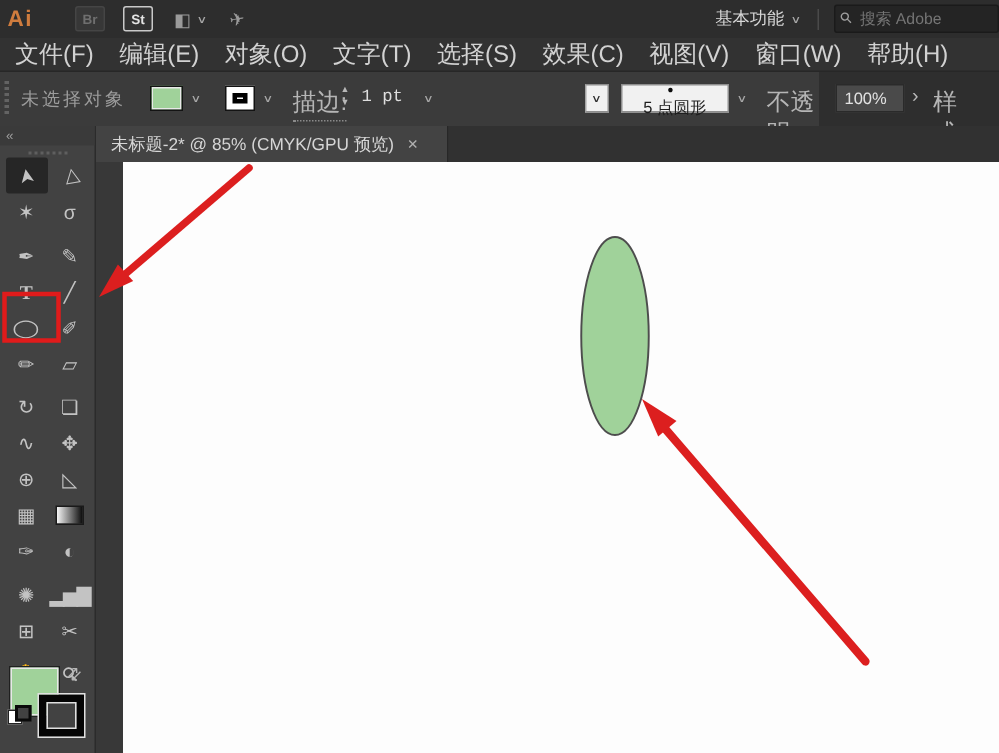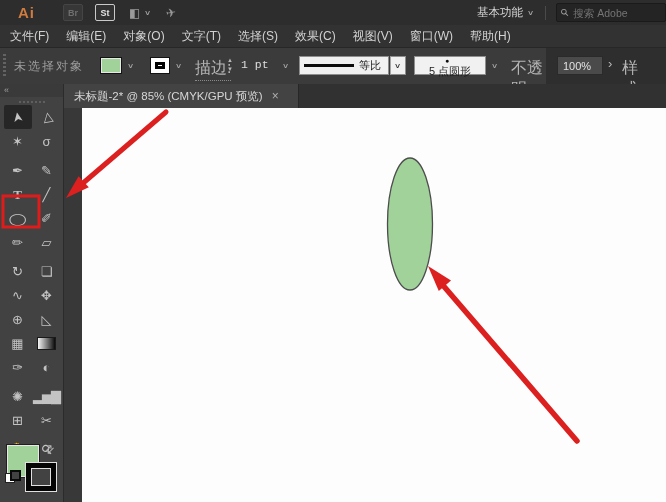--- a/index.html
+++ b/index.html
@@ -1,40 +1,40 @@
 <!DOCTYPE html>
 <html><head>
 <meta charset="utf-8">
 <style>
   html,body{margin:0;padding:0;background:#1e1e1e;}
   .app{position:relative;width:666px;height:502px;overflow:hidden;background:#2e2e2e;
        font-family:"Liberation Sans","DejaVu Sans",sans-serif;-webkit-font-smoothing:antialiased;}
   
   .titlebar{position:absolute;left:0;top:0;width:666px;height:25px;background:#2d2d2d;
             border-bottom:1px solid #262626;display:flex;align-items:center;}
-  .logo{color:#cf7c3e;font-weight:bold;font-size:15px;margin-left:18px;letter-spacing:1px;}
+  .logo{color:#cf7c3e;font-weight:bold;font-size:15px;margin-left:5px;letter-spacing:1px;}
   .badge{font-size:9px;font-weight:bold;width:18px;height:15px;display:flex;align-items:center;justify-content:center;border-radius:2px;}
   .badge-br{margin-left:28px;color:#6f6f6f;background:#373737;border:1px solid #454545;}
   .badge-st{margin-left:12px;color:#e3e3e3;background:#323232;border:1px solid #c9c9c9;}
   .layout-glyph{margin-left:14px;color:#9a9a9a;font-size:12px;}
   .chev{color:#a8a8a8;font-size:7px;transform:scaleX(1.4);display:inline-block;}
   .tb-chev{margin-left:5px;}
   .share-glyph{margin-left:16px;color:#9a9a9a;font-size:12px;display:inline-block;transform:rotate(-10deg);}
   .tb-right{position:absolute;right:0;top:0;height:25px;display:flex;align-items:center;}
   .workspace{color:#d8d8d8;font-size:11.5px;}
   .tb-sep{width:1px;height:14px;background:#4a4a4a;margin:0 10px 0 12px;}
   .searchbox{width:104px;height:17px;background:#242424;border:1px solid #1a1a1a;border-radius:2px;
              display:flex;align-items:center;padding-left:4px;}
   .search-glyph{color:#a0a0a0;font-size:10px;display:inline-block;transform:rotate(-45deg);}
   .searchbox input{background:transparent;border:0;outline:0;color:#8a8a8a;font-size:10.5px;width:70px;margin-left:3px;
                    font-family:"Liberation Sans","DejaVu Sans",sans-serif;}
   
   .menubar{position:absolute;left:0;top:25px;width:666px;height:23px;background:#323232;border-bottom:1px solid #272727;
            display:flex;align-items:center;padding-left:10px;box-sizing:border-box;}
-  .menu-item{color:#d2d2d2;font-size:12px;margin-right:17px;white-space:nowrap;}
+  .menu-item{color:#d2d2d2;font-size:16px;margin-right:17px;white-space:nowrap;}
   
   .controlbar{position:absolute;left:0;top:48px;width:546px;height:36px;background:#3b3b3b;border-bottom:1px solid #272727;}
   .controlbar *{box-sizing:border-box;}
   .cb-handle{position:absolute;left:3px;top:6px;width:3px;height:24px;
              background:repeating-linear-gradient(#636363 0 2px,transparent 2px 4px);}
   .cb-status{position:absolute;left:14px;top:10px;color:#9c9c9c;font-size:12px;letter-spacing:2px;}
   .cb-fill{position:absolute;left:100px;top:9px;width:22px;height:17px;background:#a0d29a;border:1px solid #131313;box-shadow:inset 0 0 0 1px #e8e8e8;}
   .cb-chev1{position:absolute;left:128px;top:14px;}
   .cb-stroke{position:absolute;left:150px;top:9px;width:20px;height:17px;background:#fff;border:1px solid #131313;
              display:flex;align-items:center;justify-content:center;}
@@ -144,24 +144,20 @@
         <div class="ring"></div>
       </div>
     <span class="chev cb-chev2">∨</span>
     <span class="cb-link cb-stroke-label">描边:</span>
     <div class="cb-stepper">
       <span>▲</span>
       <span>▼</span>
     </div>
     <span class="cb-weight">1 pt</span>
     <span class="chev cb-chev3">∨</span>
-    <div class="cb-profile">
-      <div class="pline"></div>
-      <span class="ptxt">等比</span>
-    </div>
     <div class="cb-profile-chev">
       <span class="chev">∨</span>
     </div>
     <div class="cb-brush">
       <span class="bdot">●</span>
       <span class="btxt">5 点圆形</span>
     </div>
     <span class="chev cb-chev4">∨</span>
     <span class="cb-link cb-opacity-label">不透明度:</span>
     <div class="cb-opacity">100%</div>

